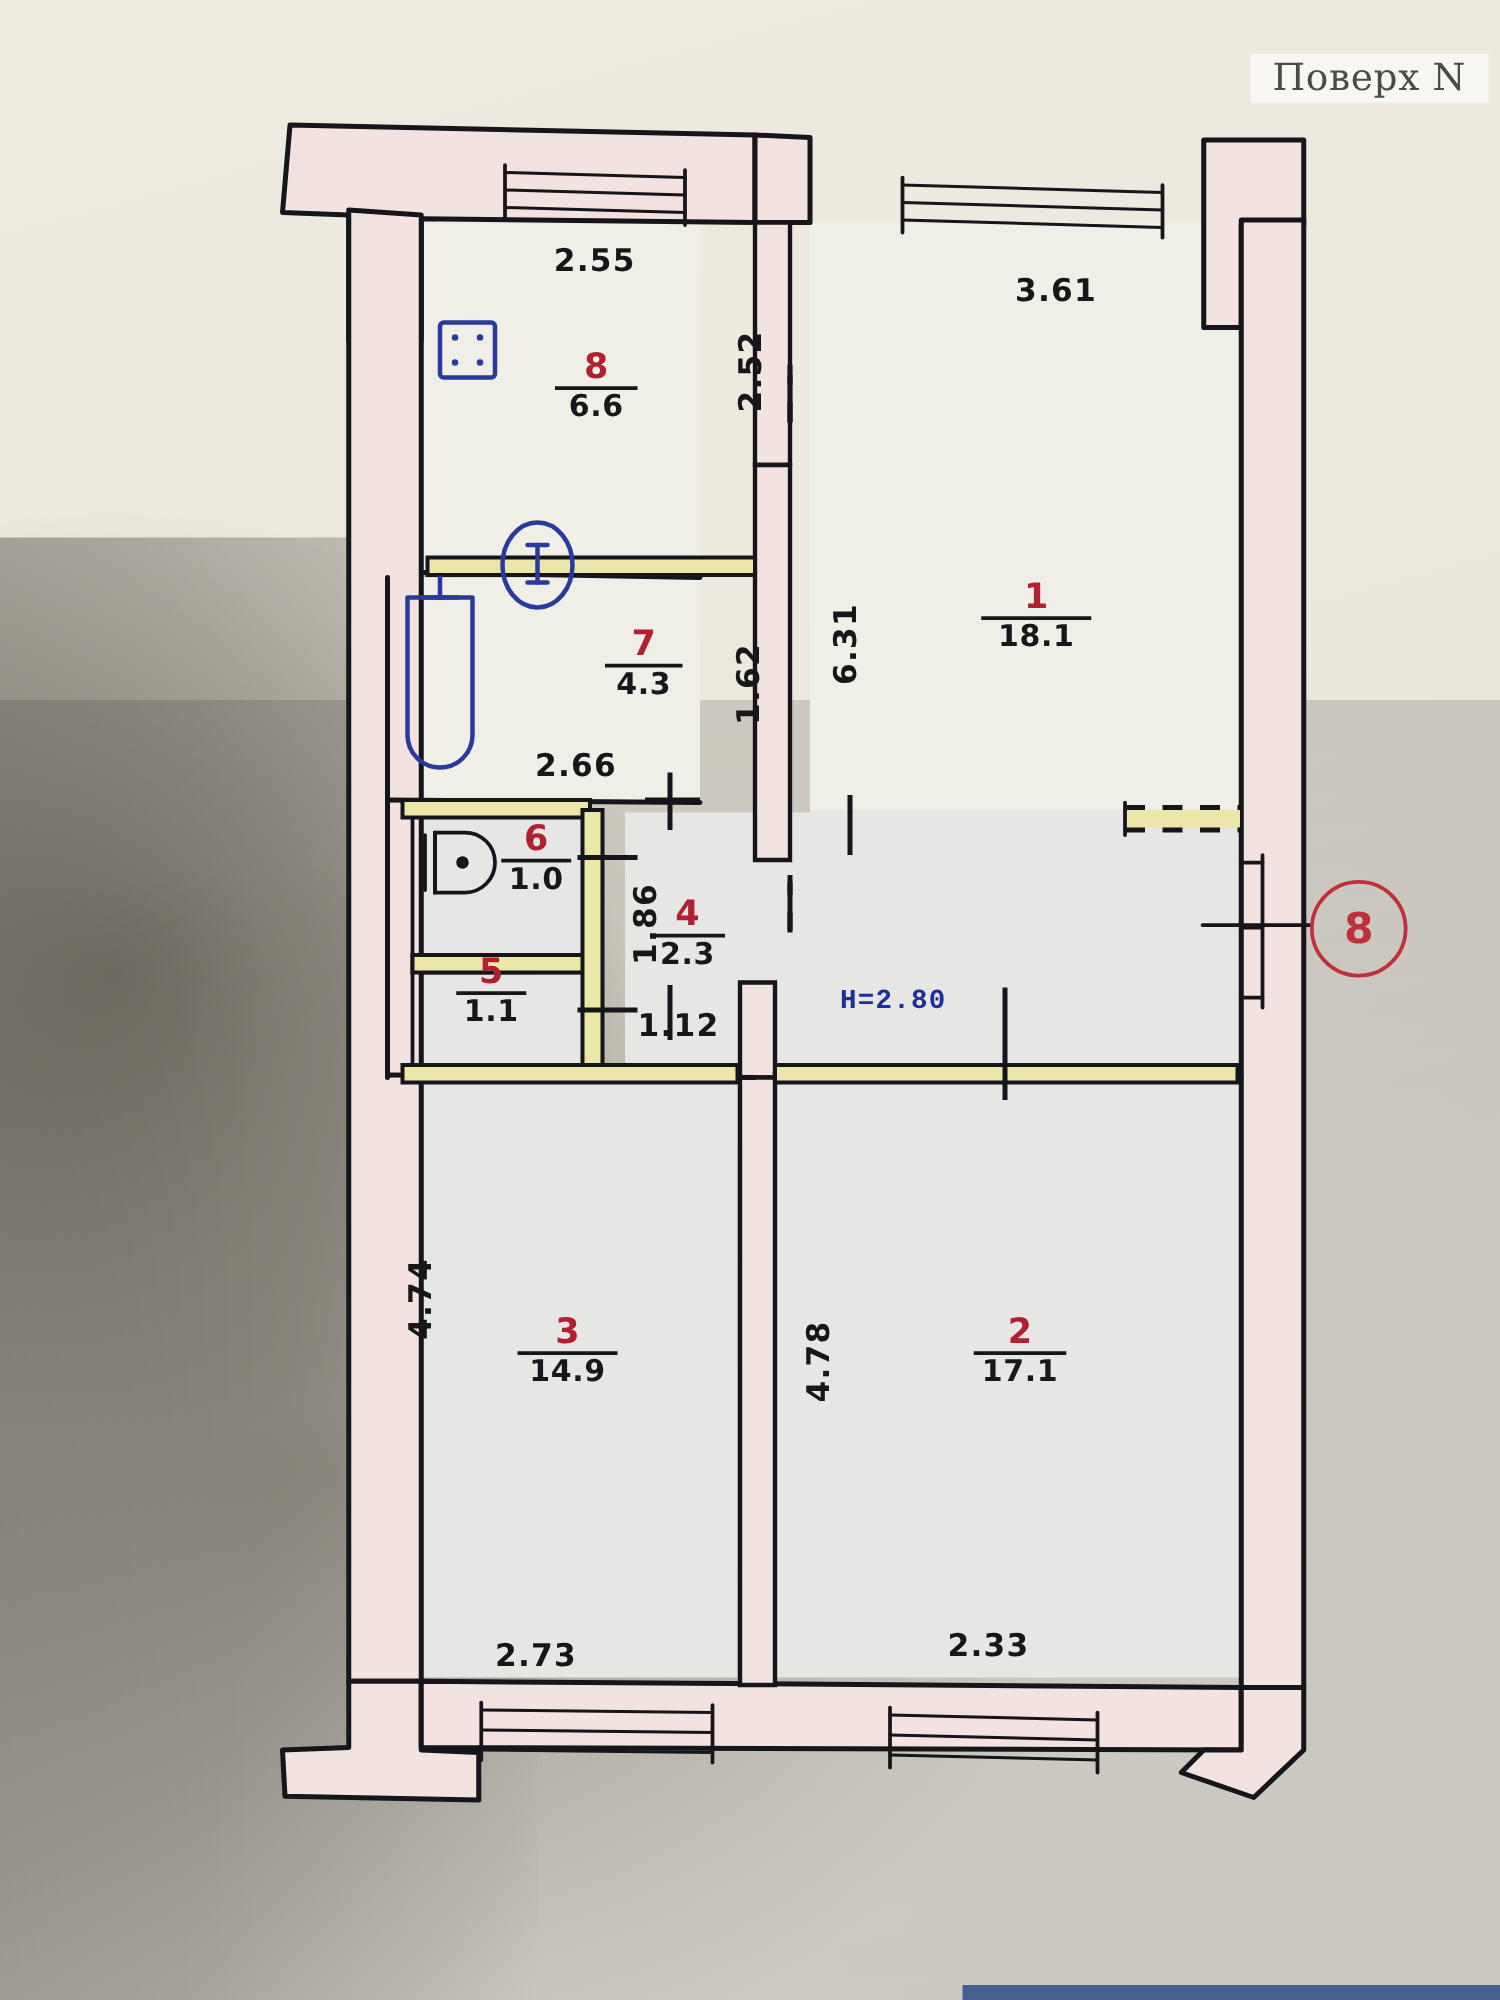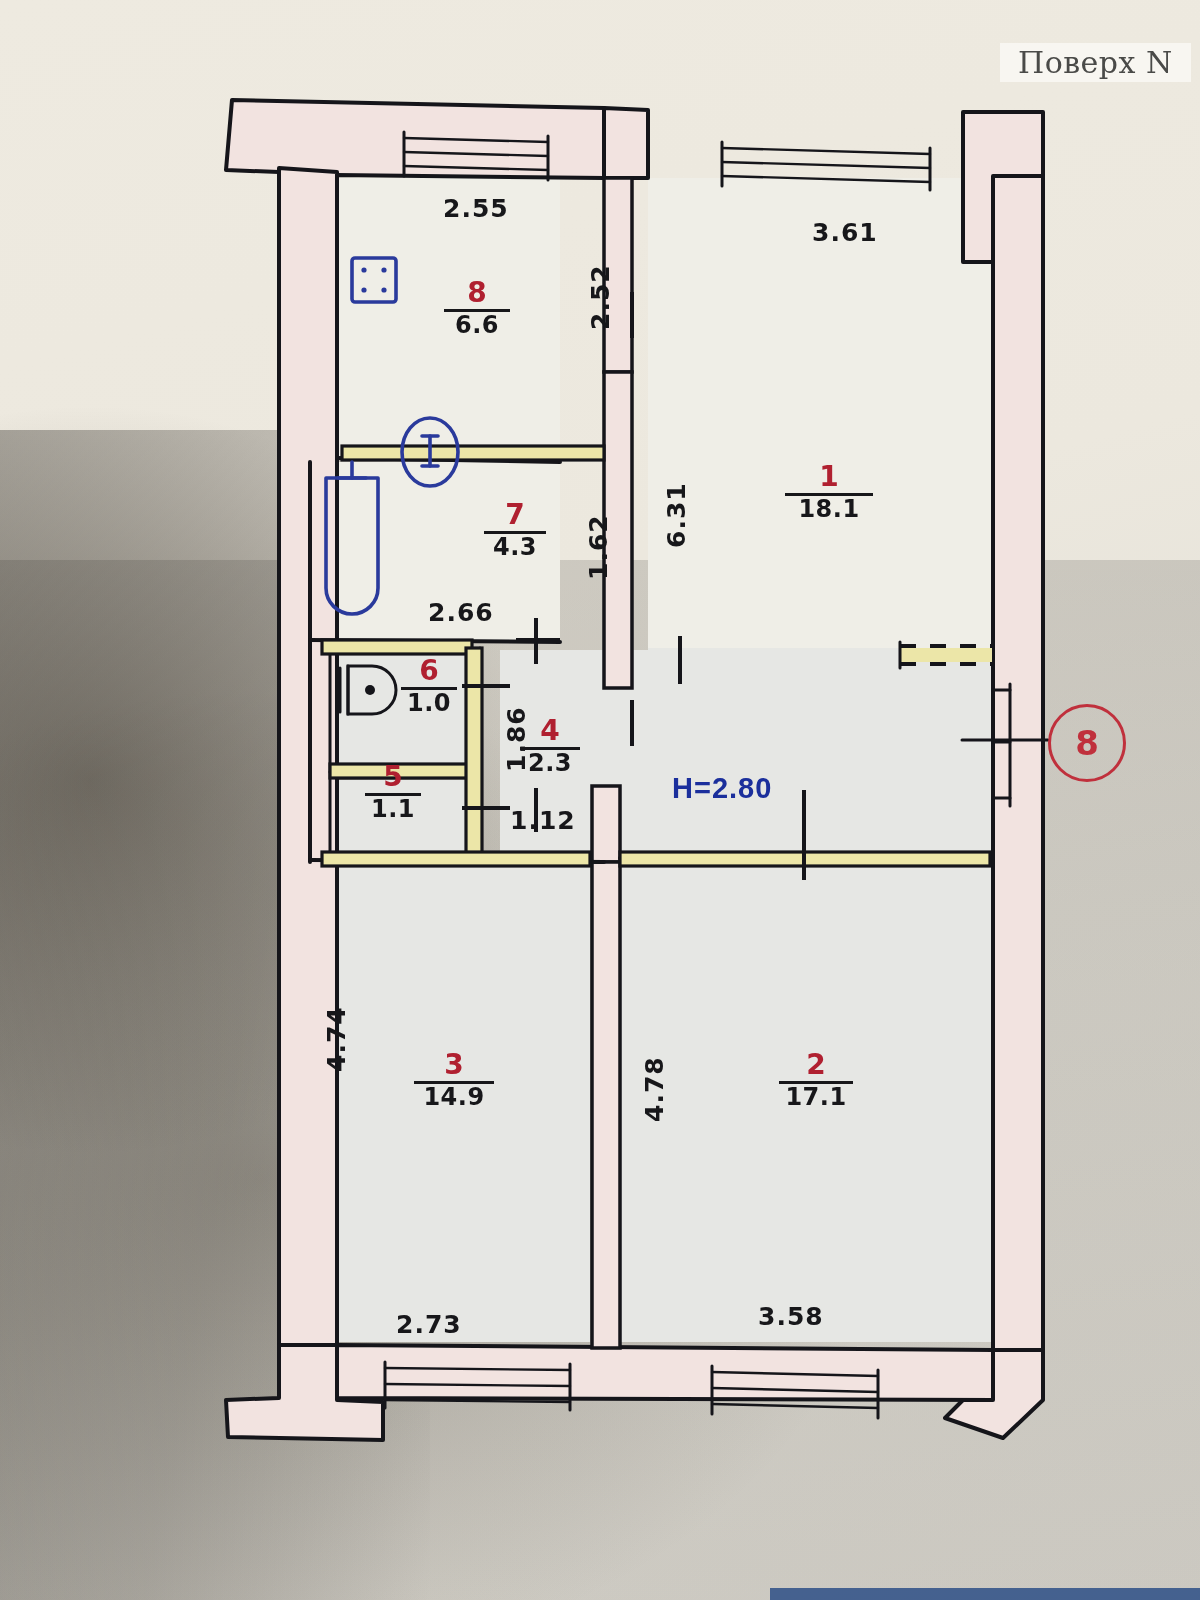--- a/index.html
+++ b/index.html
@@ -53,22 +53,22 @@
     font-family:"DejaVu Sans","Liberation Sans",sans-serif;
     line-height:1.05;
   }
   .rm .bar{height:3px;background:#17171a;margin:2px auto 1px;}
   .rm .ar{
     font-size:24px;color:#17171a;font-weight:600;
     font-family:"DejaVu Sans","Liberation Sans",sans-serif;
     line-height:1.05;letter-spacing:.5px;
   }
   .hnote{
-    position:absolute;font-size:29px;color:#1b2f9c;font-weight:700;
-    letter-spacing:1px;font-family:Liberation Sans, sans-serif;
+    position:absolute;font-size:22px;color:#1b2f9c;font-weight:700;
+    letter-spacing:1px;font-family:Liberation Mono, monospace;margin-top:16px;
   }
   .marker{
     position:absolute;width:72px;height:72px;border:3px solid #c0303c;
     border-radius:50%;display:flex;align-items:center;justify-content:center;
     color:#c0303c;font-size:34px;font-weight:700;
   }
 </style>
 </head>
 <body>
 
@@ -257,21 +257,21 @@
 
   <div class="lbl dim dimv" style="left:502px;top:772px;transform:rotate(-90deg);transform-origin:0 0;">1.86</div>
 
   <div class="lbl dim" style="left:510px;top:806px;">1.12</div>
 
   <div class="lbl dim dimv" style="left:322px;top:1072px;transform:rotate(-90deg);transform-origin:0 0;">4.74</div>
 
   <div class="lbl dim dimv" style="left:640px;top:1122px;transform:rotate(-90deg);transform-origin:0 0;">4.78</div>
 
   <div class="lbl dim" style="left:396px;top:1310px;">2.73</div>
-  <div class="lbl dim" style="left:758px;top:1302px;">3.58</div>
+  <div class="lbl dim" style="left:758px;top:1302px;">2.33</div>
 
   <div class="rm" style="left:432px;top:278px;width:90px;">
     <div class="num">8</div>
     <div class="bar" style="width:66px;"></div>
     <div class="ar">6.6</div>
   </div>
 
   <div class="rm" style="left:774px;top:462px;width:110px;">
     <div class="num">1</div>
     <div class="bar" style="width:88px;"></div>

